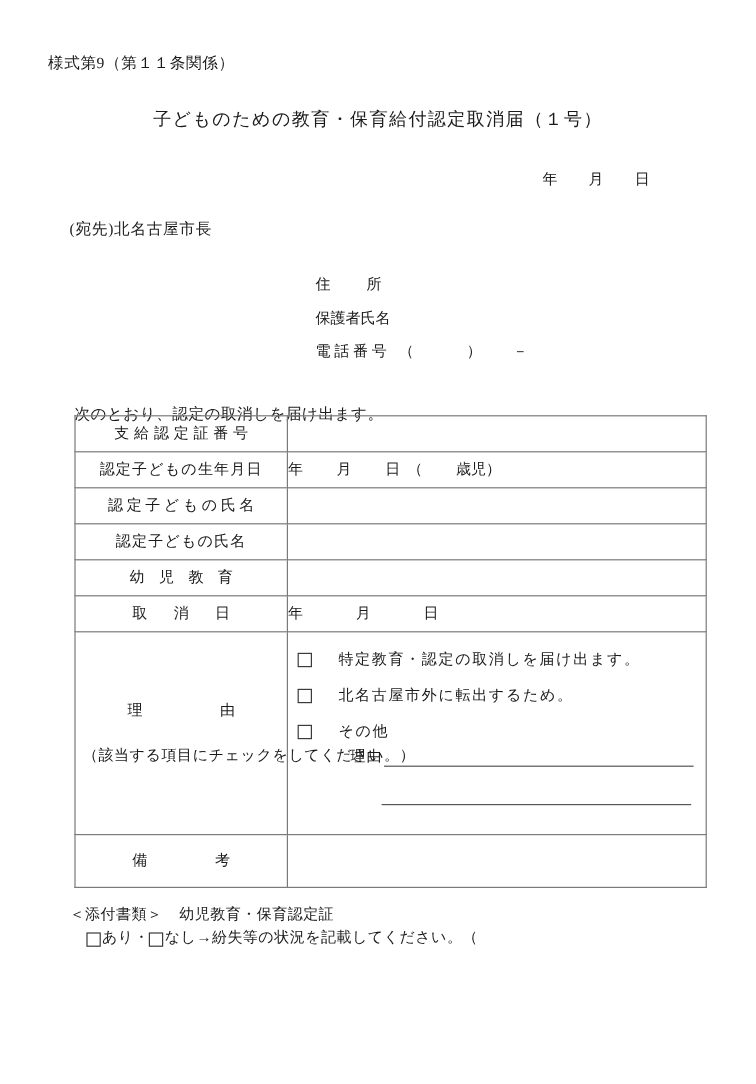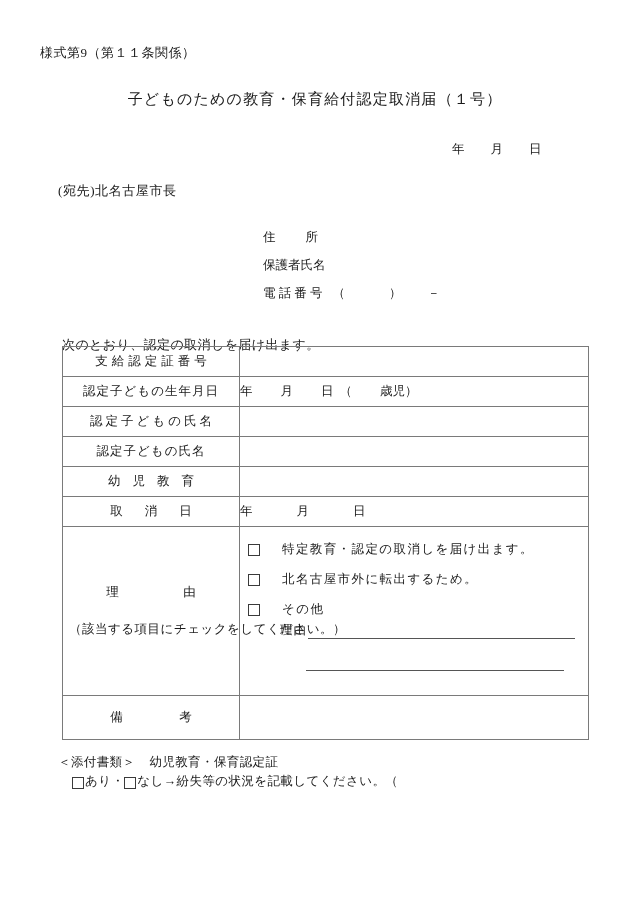--- a/index.html
+++ b/index.html
@@ -145,21 +145,21 @@
     width: 10px;
     height: 10px;
     border: 1px solid #3a3a3a;
     margin-right: 22px;
     margin-top: 3px;
     flex: 0 0 auto;
     background: #fff;
   }
   .opt-text { letter-spacing: 1.4px; font-size: 12.5px; }
   .other-wrap { margin-top: 2px; }
-  .other-lines { margin-left: 32px; margin-top: 4px; }
+  .other-lines { margin-left: 44px; margin-top: 4px; }
   .line-row { display: flex; align-items: flex-end; white-space: nowrap; }
   .line-lbl { letter-spacing: 1px; font-size: 12.5px; margin-right: 1px; }
   .rule {
     display: inline-block;
     border-bottom: 1px solid #555;
     height: 14px;
     width: 267px;
   }
   .rule2 {
     display: inline-block;

